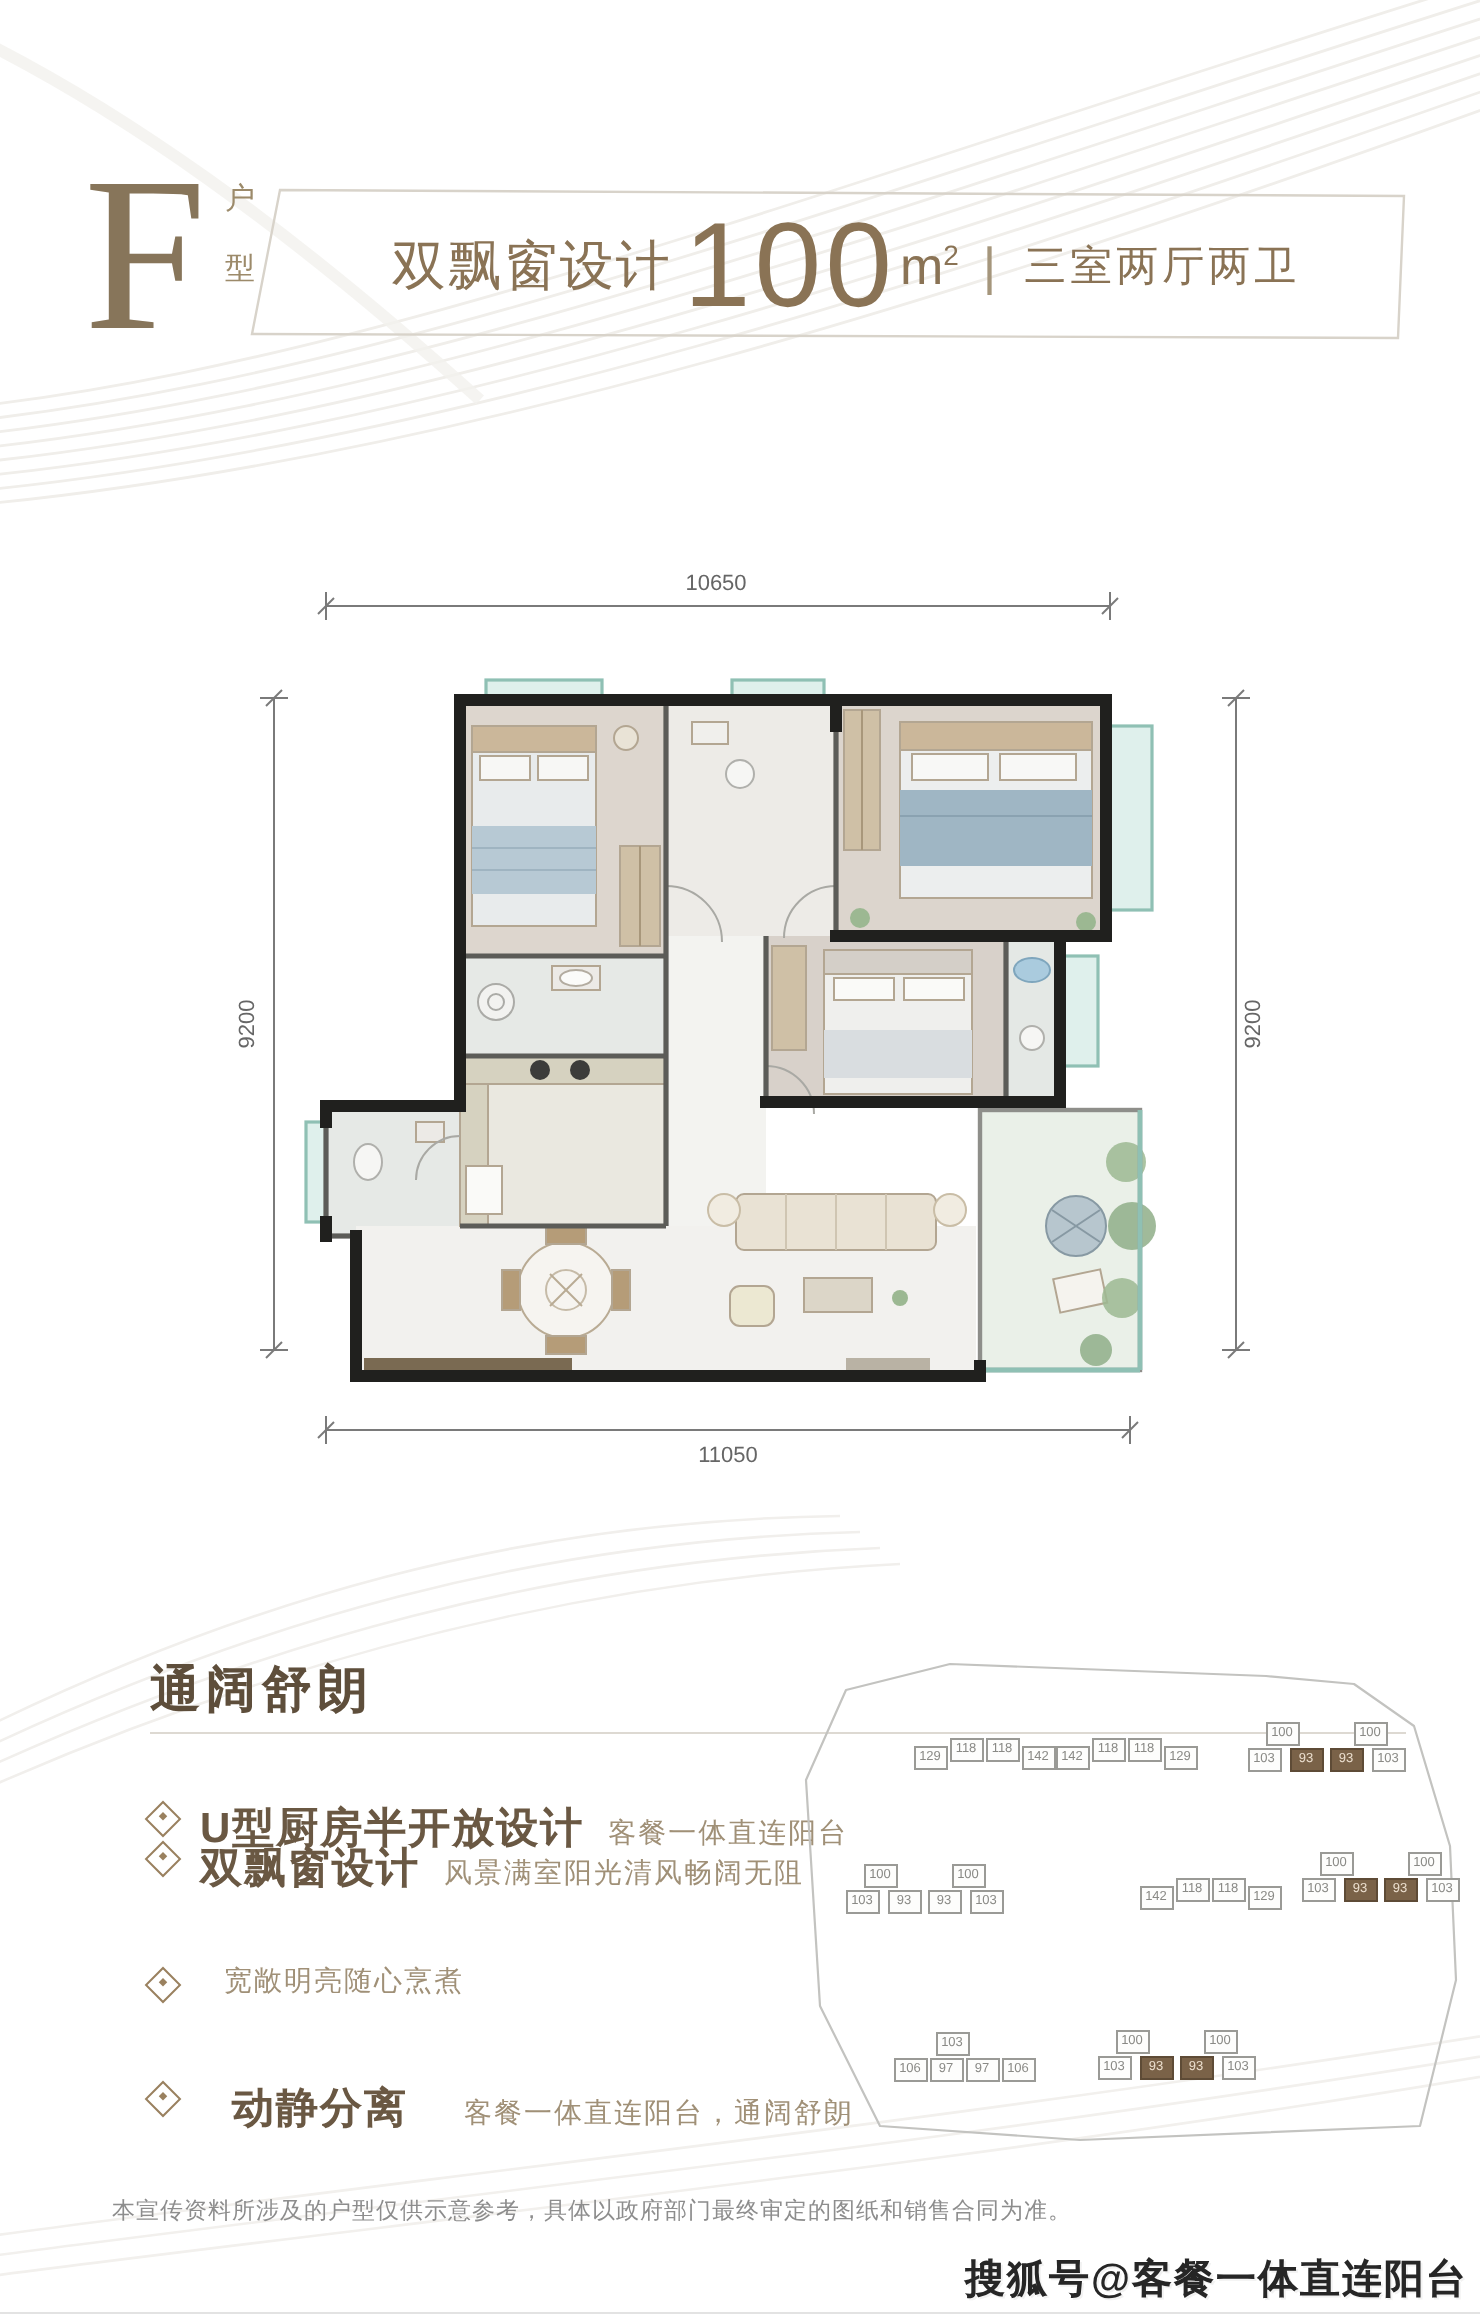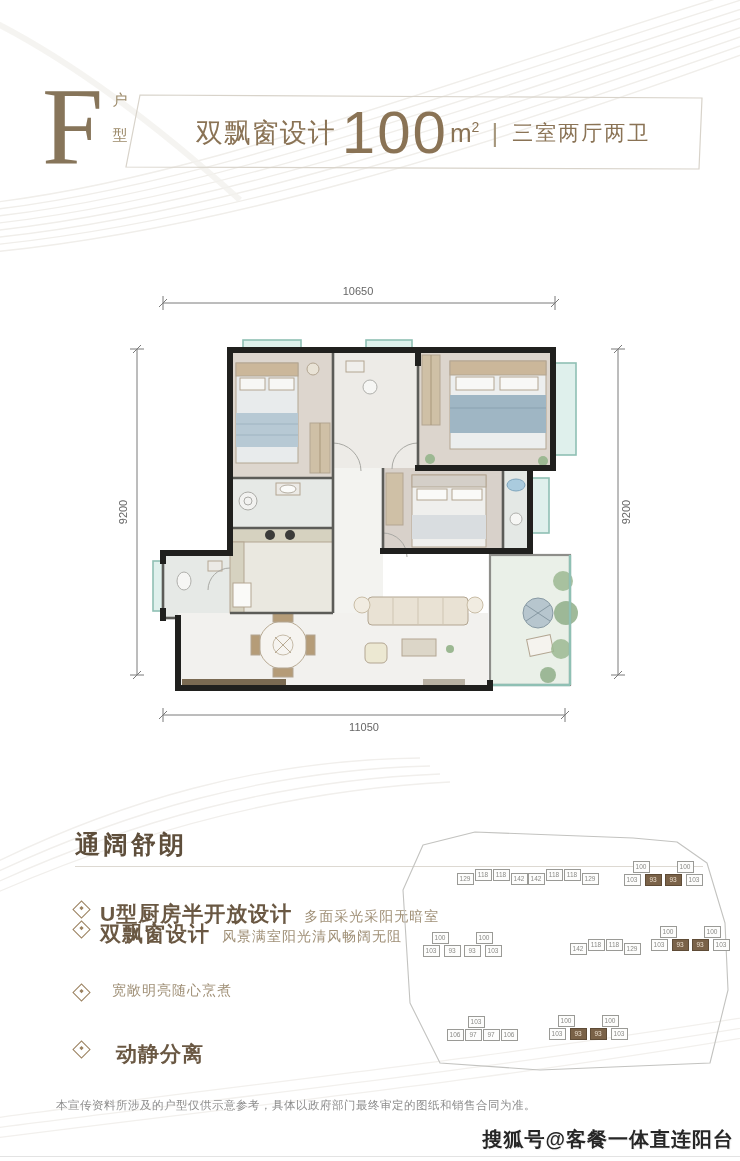--- a/index.html
+++ b/index.html
@@ -281,34 +281,35 @@
     <path d="M300,67 V80"></path>
   </g>
 </svg>
 
 <div id="features-title" class="abs">通阔舒朗</div>
 <div id="features-underline" class="abs"></div>
 
 <div class="feature-row" style="top:888px;">
   <span class="bullet"></span>
   <span class="feature-title">U型厨房半开放设计</span>
-  <span class="feature-desc">多面采光采阳无暗室</span>
+  <span class="feature-desc">客餐一体直连阳台</span>
 </div>
 <div class="feature-row" style="top:908px;">
   <span class="bullet"></span>
   <span class="feature-title">双飘窗设计</span>
   <span class="feature-desc">风景满室阳光清风畅阔无阻</span>
 </div>
 <div class="feature-row" style="top:982px;">
   <span class="bullet"></span>
   <span class="feature-desc">宽敞明亮随心烹煮</span>
 </div>
 <div class="feature-row" style="top:1028px;gap:16px;">
   <span class="bullet"></span>
   <span class="feature-title">动静分离</span>
+  <span class="feature-desc">客餐一体直连阳台，通阔舒朗</span>
 </div>
 
 <svg id="siteplan-boundary" class="abs" viewBox="0 0 342 258">
   <polygon points="25,19 77,6 235,12 279,16 309,37 327,97 330,164 312,237 142,244 42,237 12,177 5,64" fill="none" stroke="#c3c3c0" stroke-width="1.1" stroke-linejoin="round"></polygon>
 </svg>
 <div id="siteplan-buildings" class="abs">
     <div class="unit-cell" style="left: 456.5px; top: 873px;">129</div>
     <div class="unit-cell" style="left: 474.5px; top: 869px;">118</div>
     <div class="unit-cell" style="left: 492.5px; top: 869px;">118</div>
     <div class="unit-cell" style="left: 510.5px; top: 873px;">142</div>

